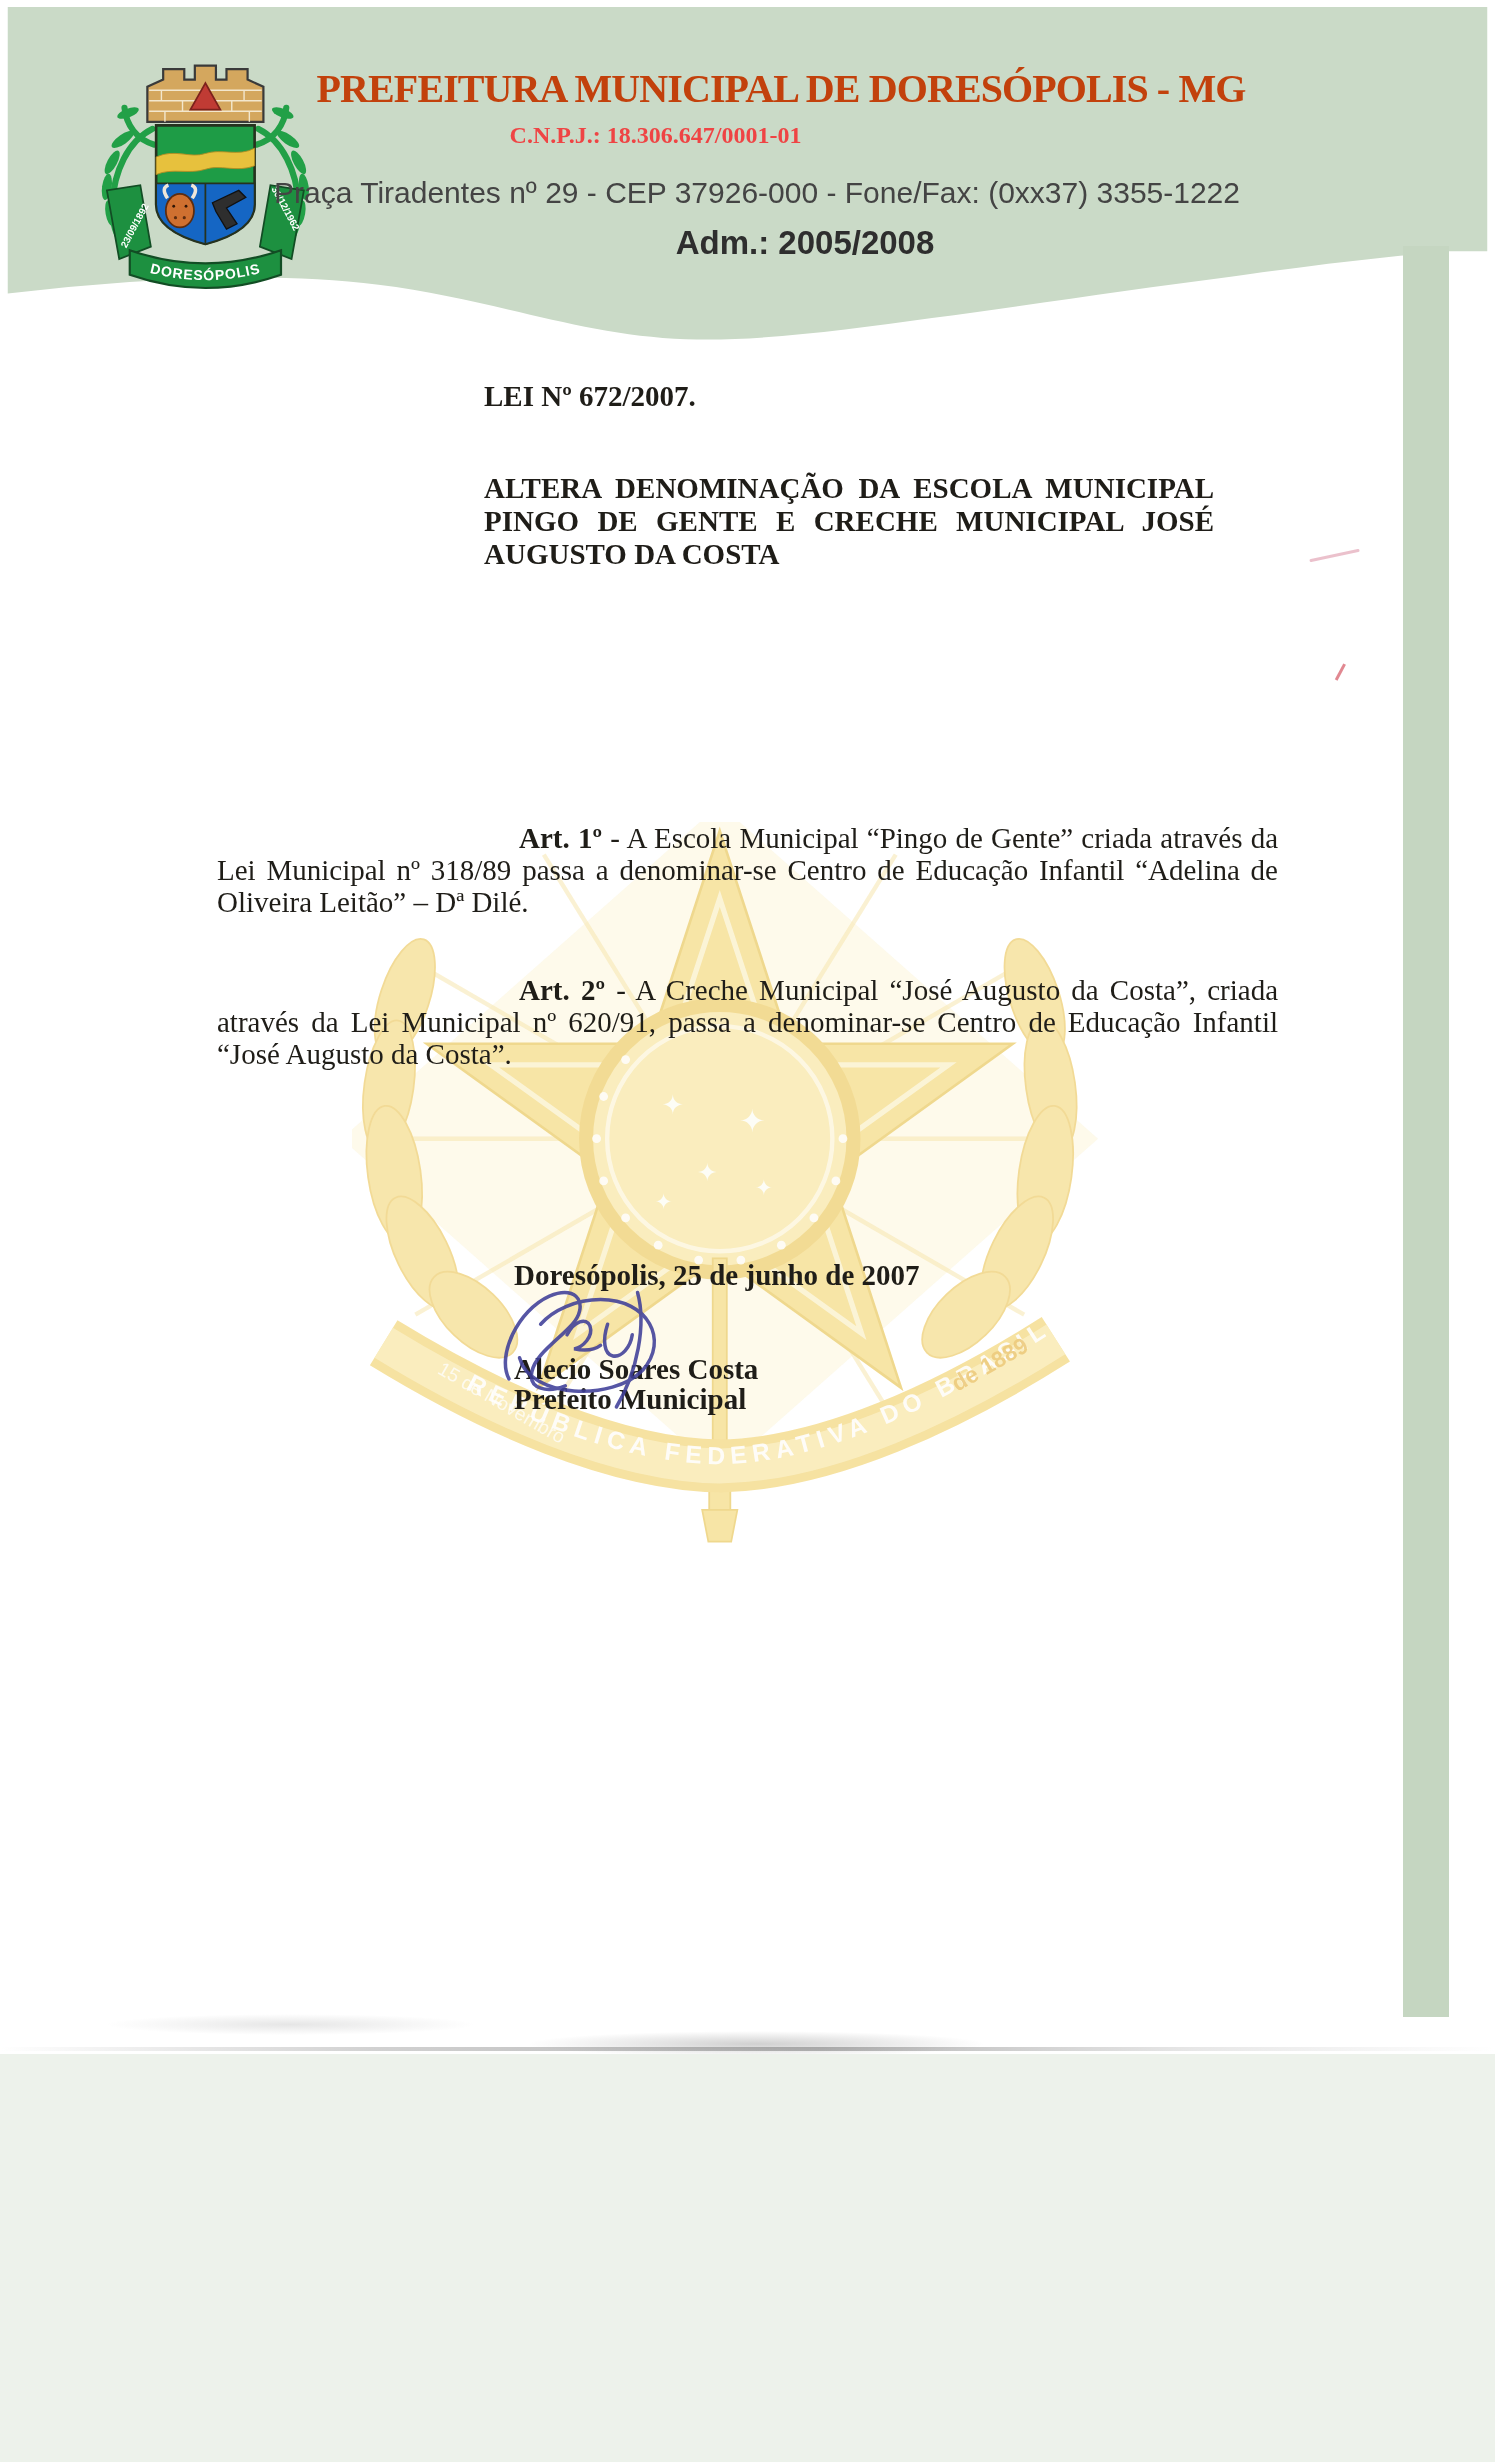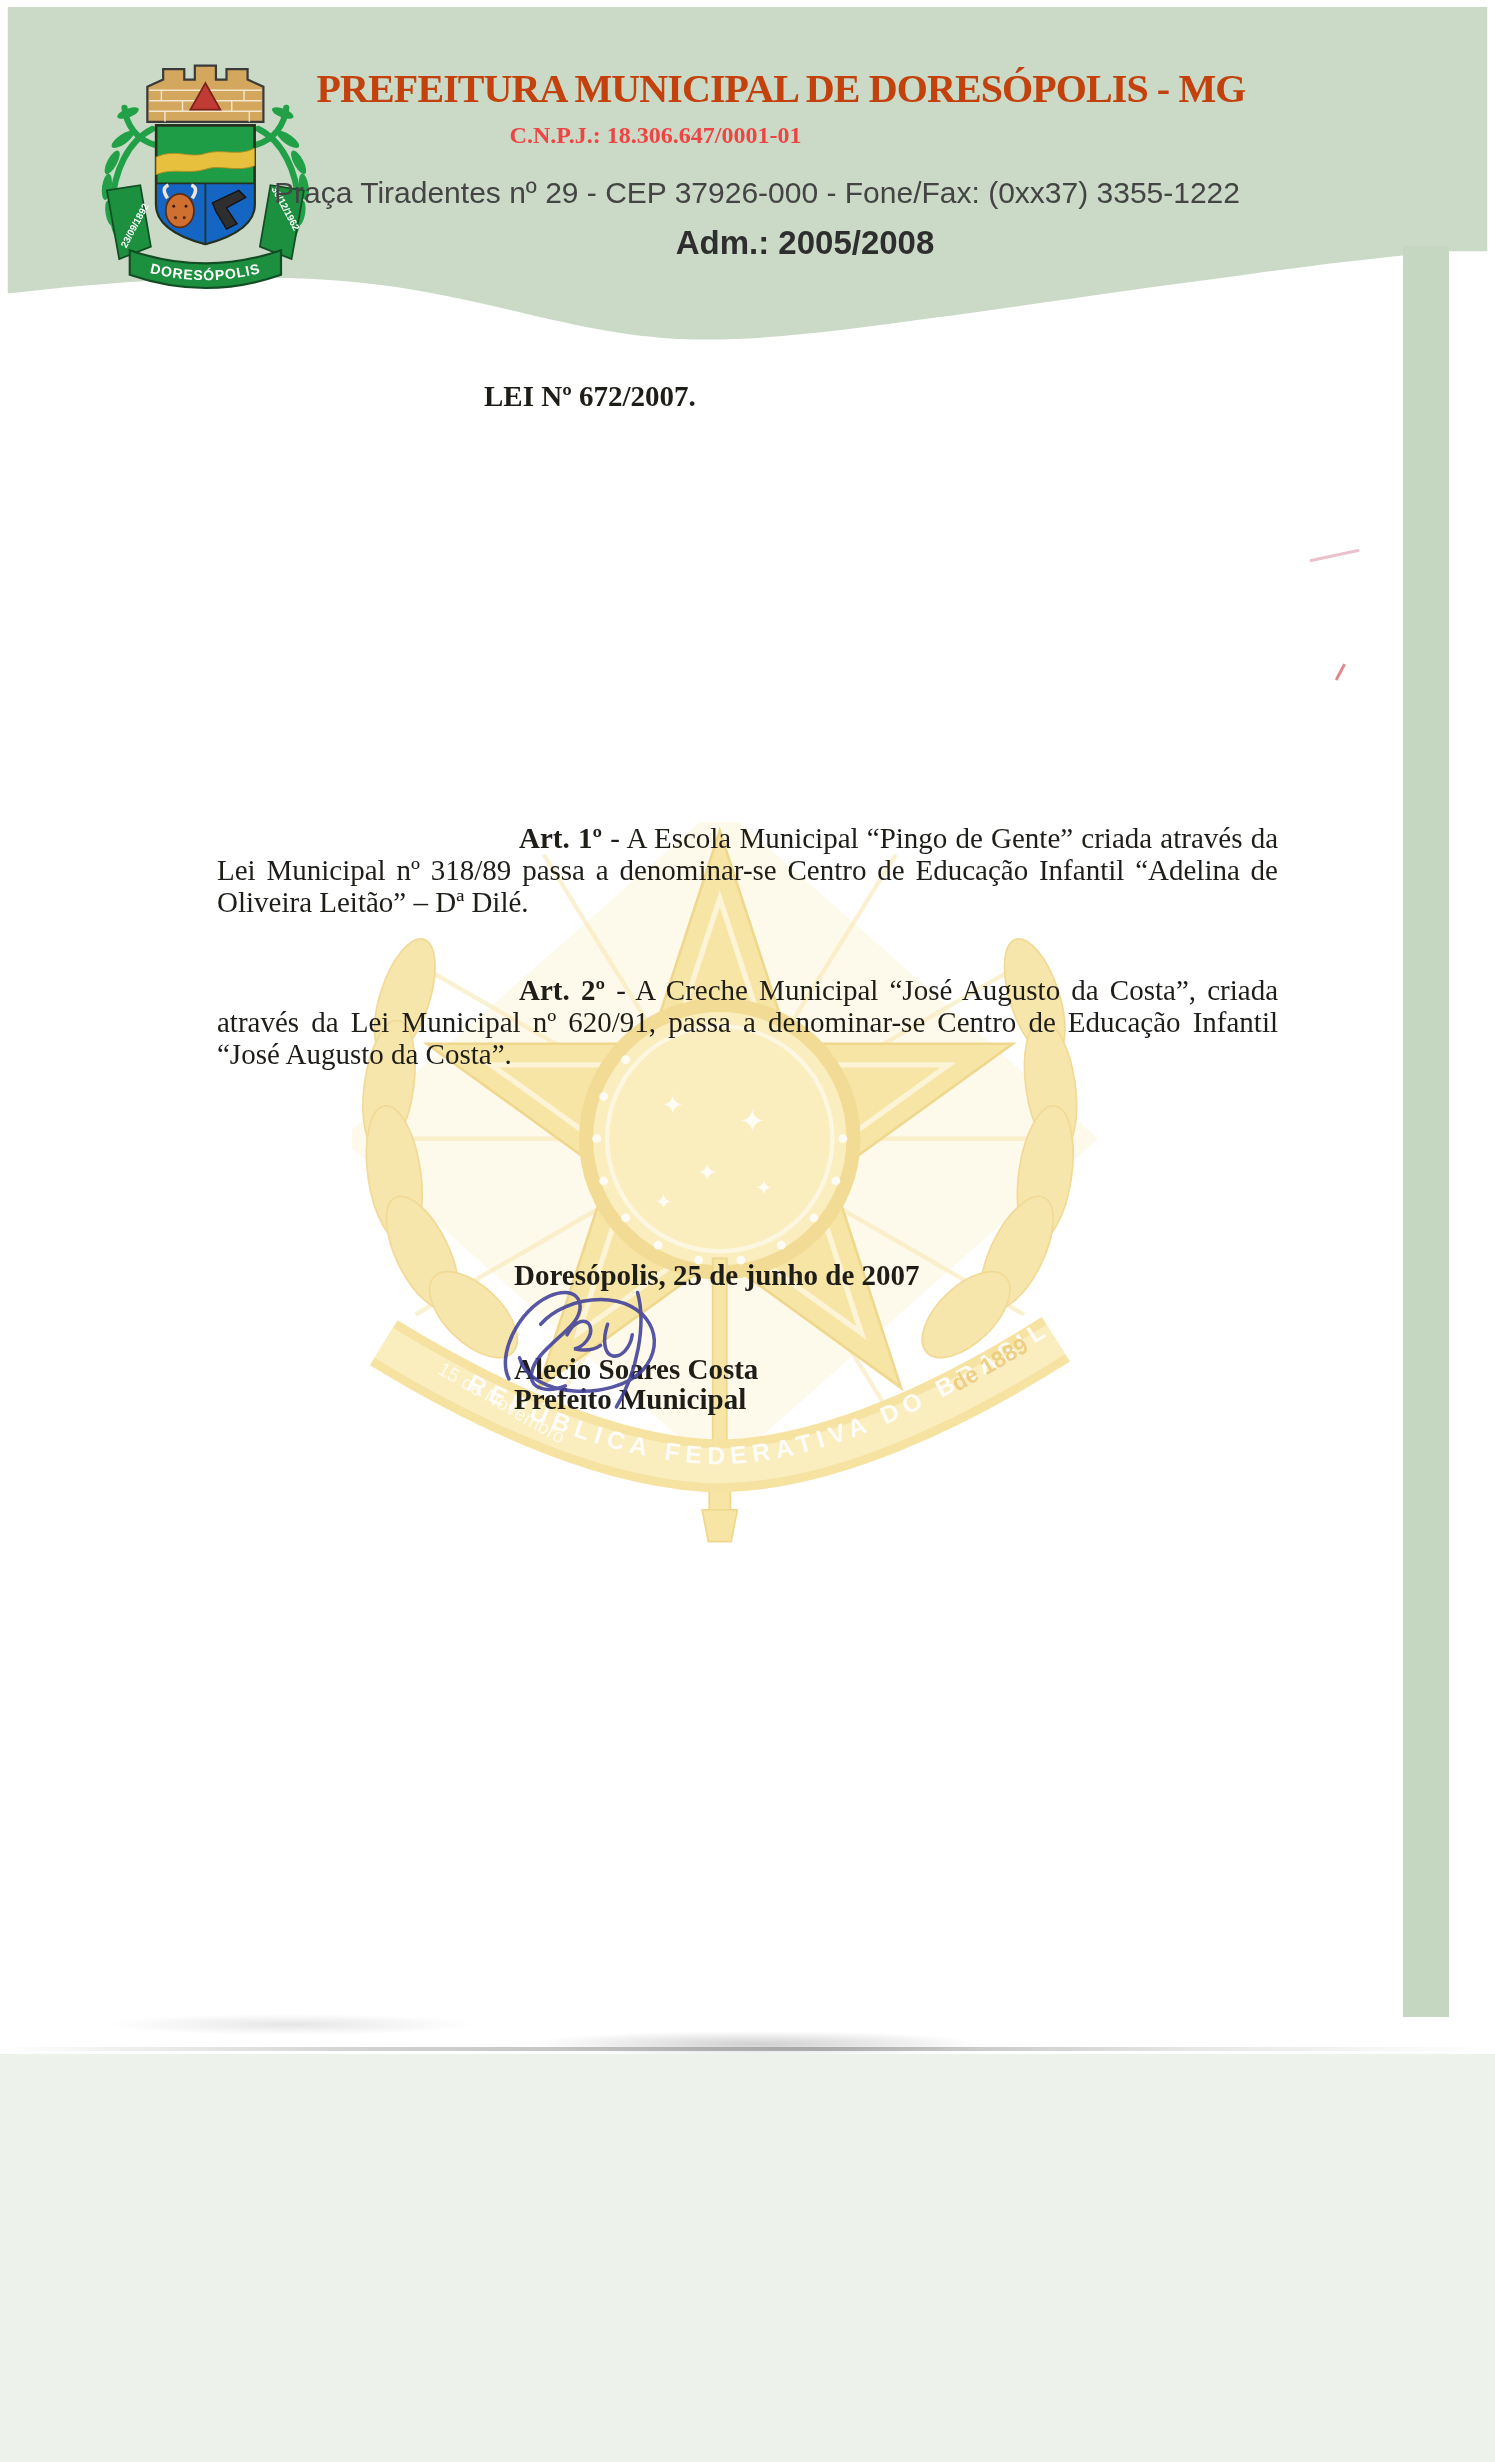--- a/index.html
+++ b/index.html
@@ -190,20 +190,21 @@
       </defs>
     <text font-family="Liberation Sans, sans-serif" font-size="28" font-weight="bold" fill="#ffffff" opacity=".9" letter-spacing="7">
       <textPath href="#wmtext" startOffset="10%">REPÚBLICA FEDERATIVA DO BRASIL</textPath>
     </text>
     <text transform="translate(96,626) rotate(30)" font-family="Liberation Sans, sans-serif" font-size="22" fill="#ffffff" opacity=".75">15 de Novembro</text>
     <text transform="translate(688,648) rotate(-30)" font-family="Liberation Sans, sans-serif" font-size="26" font-weight="bold" fill="#e9bf5e" opacity=".9">de 1889</text>
   </svg>
 
   <div class="abs txt law-number">LEI Nº 672/2007.</div>
 
+  <div class="abs txt subject">ALTERA DENOMINAÇÃO DA ESCOLA MUNICIPAL PINGO DE GENTE E CRECHE MUNICIPAL JOSÉ AUGUSTO DA COSTA</div>
 
 
   <p class="abs txt article art1"><span class="bold">Art. 1º</span><span> - A Escola Municipal “Pingo de Gente” criada através da Lei Municipal nº 318/89 passa a denominar-se Centro de Educação Infantil “Adelina de Oliveira Leitão” – Dª Dilé.</span></p>
 
   <p class="abs txt article art2"><span class="bold">Art. 2º</span><span> - A Creche Municipal “José Augusto da Costa”, criada através da Lei Municipal nº 620/91, passa a denominar-se Centro de Educação Infantil “José Augusto da Costa”.</span></p>
 
 
   <div class="abs txt dateline">Doresópolis, 25 de junho de 2007</div>
   <div class="abs txt sig-name">Alecio Soares Costa</div>
   <div class="abs txt sig-title">Prefeito Municipal</div>

